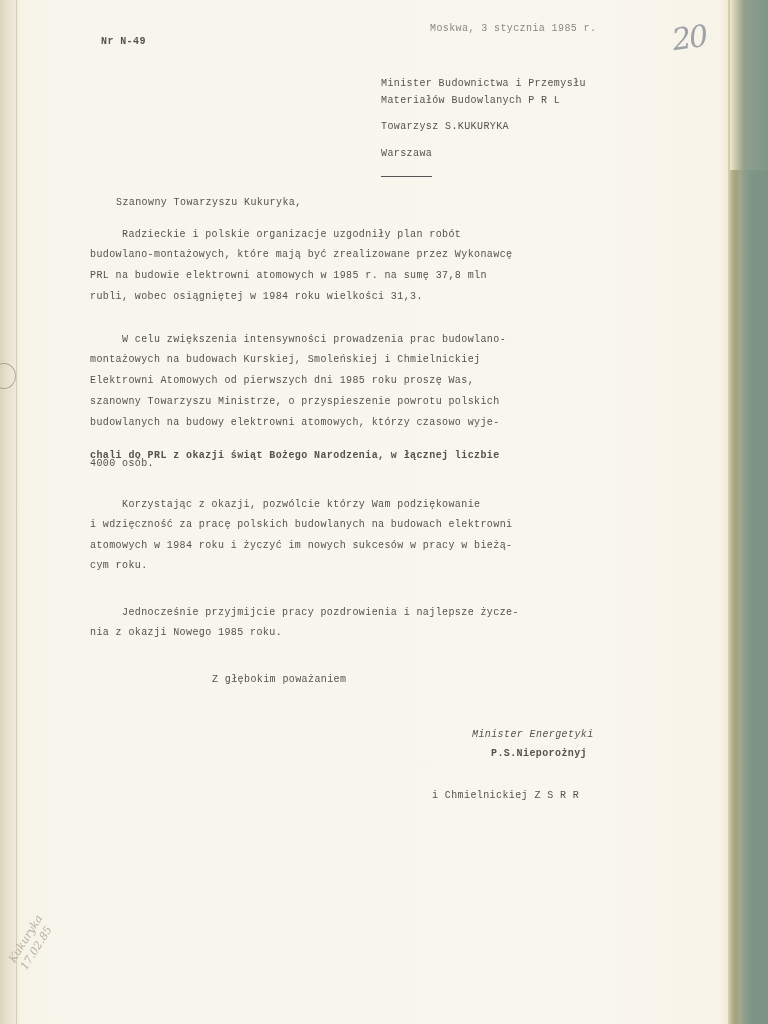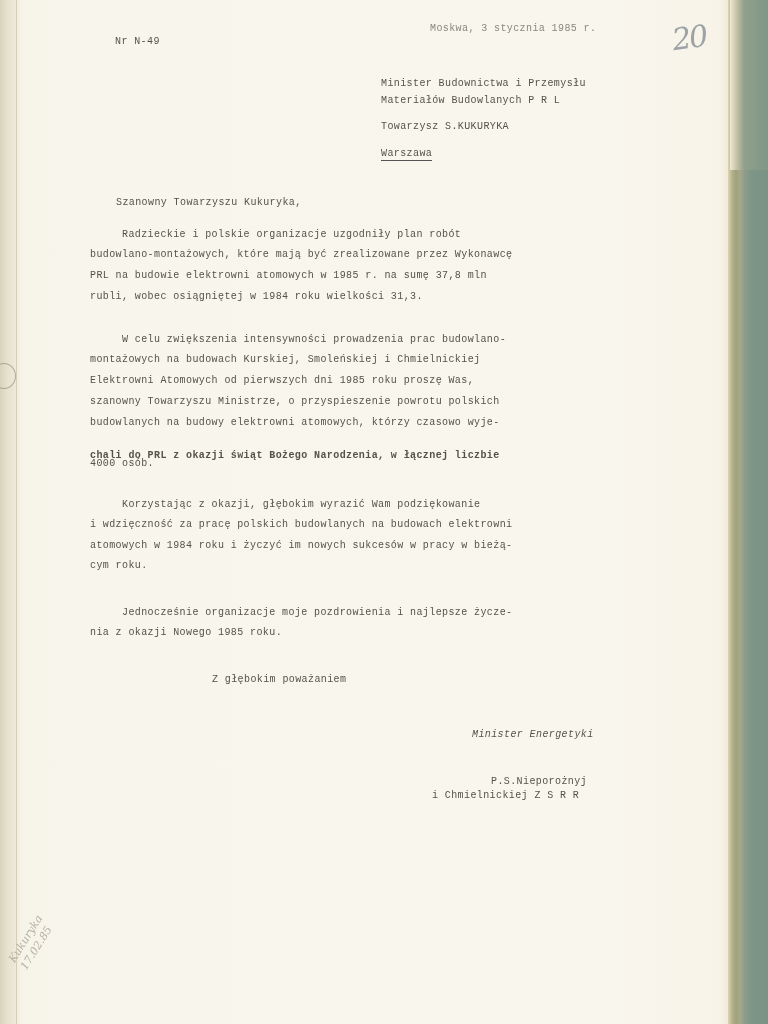--- a/index.html
+++ b/index.html
@@ -30,21 +30,21 @@
     }
     .right-edge-top {
       position: absolute; left: 730px; top: 0; width: 38px; height: 170px;
       background: linear-gradient(90deg, #efe9d4 0px, #c9c6a8 6px, #92a08c 14px, #7f9687 38px);
     }
     .doc-text {
       position: absolute; color: #55524a; font-size: 10px; white-space: pre;
       letter-spacing: 0.4px; line-height: 18px;
     }
     .faded { color: #8a877e; }
-    .underline { border-bottom: 1.5px solid #555; padding-bottom: 1px; }
+    .underline { border-bottom: 1.5px solid #555; padding-bottom: 17px; }
     .pencil-number {
       position: absolute; left: 672px; top: 20px; font-family: "DejaVu Serif", serif;
       font-style: italic; font-size: 30px; color: #9da2a6; transform: rotate(-8deg);
       letter-spacing: -2px;
     }
     .pencil-note {
       position: absolute; left: 0px; top: 900px; font-family: "DejaVu Serif", serif;
       font-style: italic; font-size: 11px; color: #b6b1a3; transform: rotate(-58deg);
       transform-origin: left top; line-height: 14px; white-space: pre;
     }
@@ -53,21 +53,21 @@
 </head>
 <body>
 
 <div class="scan"></div>
 <div class="left-fold"></div>
 <div class="left-fold-line"></div>
 <div class="punch-hole"></div>
 <div class="right-edge"></div>
 <div class="right-edge-top"></div>
 
-<div class="doc-text" style="left:115px; top:33px;">Nr N-49</div>
+<div class="doc-text" style="left:101px; top:33px;font-weight:bold;">Nr N-49</div>
 <div class="doc-text faded" style="left:430px; top:20px;">Moskwa, 3 stycznia 1985 r.</div>
 <div class="pencil-number">20</div>
 
 <div class="doc-text" style="left:381px; top:76px; line-height:16px;">Minister Budownictwa i Przemysłu</div>
 <div class="doc-text" style="left:381px; top:92px;">Materiałów Budowlanych P R L</div>
 <div class="doc-text" style="left:381px; top:118px;">Towarzysz S.KUKURYKA</div>
 <div class="doc-text" style="left:381px; top:145px;"><span class="underline">Warszawa</span></div>
 
 <div class="doc-text" style="left:116px; top:194px;">Szanowny Towarzyszu Kukuryka,</div>
 
@@ -82,31 +82,31 @@
   <div class="doc-text para-line" style="top:331px;">     W celu zwiększenia intensywności prowadzenia prac budowlano-</div>
   <div class="doc-text para-line" style="top:351px;">montażowych na budowach Kurskiej, Smoleńskiej i Chmielnickiej</div>
   <div class="doc-text para-line" style="top:372px;">Elektrowni Atomowych od pierwszych dni 1985 roku proszę Was,</div>
   <div class="doc-text para-line" style="top:393px;">szanowny Towarzyszu Ministrze, o przyspieszenie powrotu polskich</div>
   <div class="doc-text para-line" style="top:414px;">budowlanych na budowy elektrowni atomowych, którzy czasowo wyje-</div>
   <div class="doc-text para-line" style="top:447px;font-weight:bold;">chali do PRL z okazji świąt Bożego Narodzenia, w łącznej liczbie</div>
   <div class="doc-text para-line" style="top:455px;">4000 osób.</div>
 </div>
 
 <div>
-  <div class="doc-text para-line" style="top:496px;">     Korzystając z okazji, głębokim wyrazić Wam podziękowanie</div>
+  <div class="doc-text para-line" style="top:496px;">     Korzystając z okazji, pozwólcie którzy Wam podziękowanie</div>
   <div class="doc-text para-line" style="top:516px;">i wdzięczność za pracę polskich budowlanych na budowach elektrowni</div>
   <div class="doc-text para-line" style="top:537px;">atomowych w 1984 roku i życzyć im nowych sukcesów w pracy w bieżą-</div>
   <div class="doc-text para-line" style="top:557px;">cym roku.</div>
 </div>
 
 <div>
-  <div class="doc-text para-line" style="top:604px;">     Jednocześnie organizacje moje pozdrowienia i najlepsze życze-</div>
+  <div class="doc-text para-line" style="top:604px;">     Jednocześnie przyjmijcie pracy pozdrowienia i najlepsze życze-</div>
   <div class="doc-text para-line" style="top:624px;">nia z okazji Nowego 1985 roku.</div>
 </div>
 
 <div class="doc-text" style="left:212px; top:671px;">Z głębokim poważaniem</div>
 
-<div class="doc-text" style="left:491px; top:773px;">P.S.Nieporożnyj</div>
+<div class="doc-text" style="left:491px; top:745px;font-weight:bold;">P.S.Nieporożnyj</div>
 <div class="doc-text" style="left:472px; top:726px;font-style:italic;">Minister Energetyki</div>
 <div class="doc-text" style="left:432px; top:787px;">i Chmielnickiej Z S R R</div>
 
 <div class="pencil-note" style="left:6px; top:958px;"><span>Kukuryka</span>
 <span>17.02.85</span></div>
 
 </body></html>

